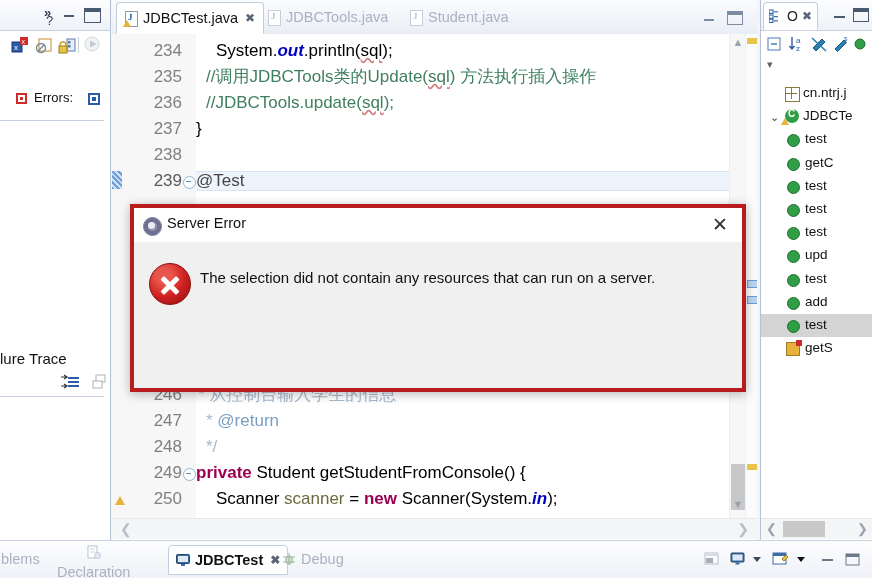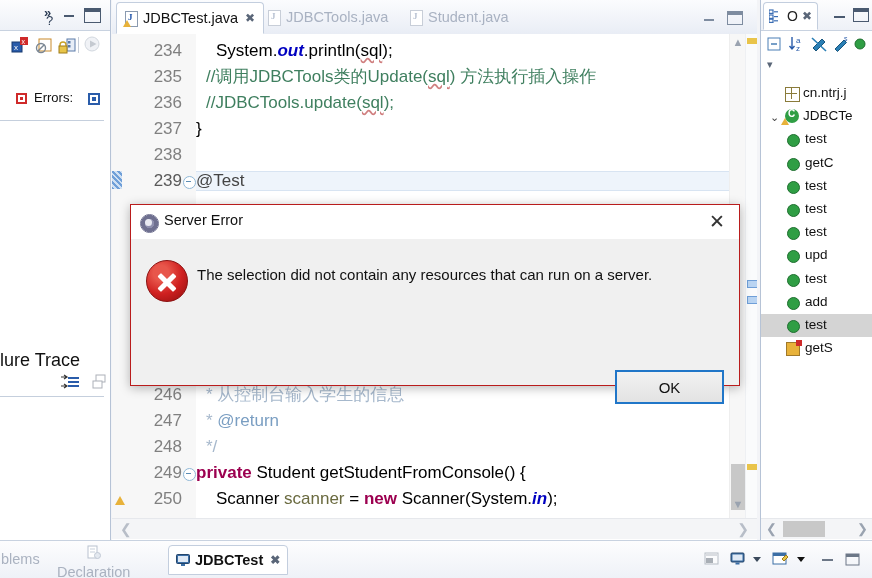--- a/index.html
+++ b/index.html
@@ -38,21 +38,21 @@
 
   #left-toolbar { left:0; top:32px; width:110px; height:28px; }
   .lt-ic { position:absolute; top:3px; width:20px; height:20px; }
   #errors-label { left:34px; top:90px; font-size:13px; color:#111; }
   #err-badge-l { left:16px; top:93px; width:11px; height:11px; background:#cf2a2a; }
   #err-badge-l::after{content:"";position:absolute;left:2px;top:2px;width:7px;height:7px;border:2px solid #fff;box-sizing:border-box;}
   #err-badge-r { left:88px; top:93px; width:12px; height:12px; background:#2a5caa; }
   #err-badge-r::after{content:"";position:absolute;left:2px;top:2px;width:8px;height:8px;border:2px solid #fff;box-sizing:border-box;}
   .hr-left { left:0; top:120px; width:104px; height:1px; background:#c5cfdd; }
 
-  #failure-trace { left:0px; top:350px; font-size:18px; color:#111; white-space:nowrap; }
+  #failure-trace { left:0px; top:350px; font-size:15px; color:#111; white-space:nowrap; }
   #ft-icons { left:60px; top:372px; width:50px; height:20px;}
 
   .hr-left2 { left:0; top:396px; width:104px; height:1px; background:#c5cfdd; }
 
   
   #editor-panel {
     left: 112px; top: 0; width: 645px; height: 540px;
     background: #ffffff;
     overflow: hidden;
   }
@@ -194,21 +194,21 @@
   .btab.inactive { color:#aab2c0; }
   .btab.active { background:#fff; border:1px solid #c3cede; border-radius:4px 4px 0 0; color:#111; font-weight:bold;}
   .bic { width:14px; height:14px; position:relative; flex:0 0 auto;}
   #bb-icons { position:absolute; right:8px; top:8px; width:162px; height:22px;}
   .bb-ic{ position:absolute; top:0; width:20px;height:20px;}
 
   
   #dialog {
     left:130px; top:204px; width:608px; height:180px;
     background:#f0f0f0;
-    border:1px solid #b91c1c;
+    border:4px solid #b91c1c;
     box-shadow: 0 2px 10px rgba(0,0,0,0.28);
   }
   #dlg-title {
     position:absolute; left:0; top:0; width:608px; height:34px;
     background:#ffffff;
   }
   #dlg-icon { position:absolute; left:9px; top:9px; width:17px; height:17px; border-radius:50%;
      background: radial-gradient(circle at 50% 50%, #8e8fae 0 40%, #6f7090 41% 70%, #c9cad8 71% 100%);
      border:1px solid #6f7090;}
   #dlg-icon::after{content:"";position:absolute;left:4px;top:4px;width:7px;height:7px;border-radius:50%;background:#e9eaf2;}
@@ -362,21 +362,21 @@
           <div class="fold-minus" style="top: 434px; left: 1px;"></div>
         </div>
       <div id="code-text">
           <div class="codeline" style="top: 8px; left: 20px;">System.<i class="fld">out</i>.println(<span class="sqlsq">sql</span>);</div>
           <div class="codeline" style="top: 34px; left: 10px;"><span class="cmt">//调用JDBCTools类的Update(<span class="sqlsq">sql</span>) 方法执行插入操作</span></div>
           <div class="codeline" style="top: 60px; left: 10px;"><span class="cmt">//JDBCTools.update(<span class="sqlsq">sql</span>);</span></div>
           <div class="codeline" style="top: 86px; left: 0px;">}</div>
           <div class="codeline" style="top: 112px; left: 0px;"></div>
           <div class="curline-hl" style="top: 137px;"></div>
           <div class="codeline" style="top: 138px; left: 0px;"><span class="ann">@Test</span></div>
-          <div class="codeline" style="top: 352px; left: 10px;"><span class="jdoc">* 从控制台输入学生的信息</span></div>
+          <div class="codeline" style="top: 352px; left: 2px;"><span class="jdoc">* 从控制台输入学生的信息</span></div>
           <div class="codeline" style="top: 378px; left: 10px;"><span class="jdoc">* </span><span class="jdoc-tag">@return</span></div>
           <div class="codeline" style="top: 404px; left: 10px;"><span class="jdoc">*/</span></div>
           <div class="codeline" style="top: 430px; left: 0px;"><span class="kw">private</span> Student getStudentFromConsole() {</div>
           <div class="codeline" style="top: 456px; left: 20px;">Scanner <span class="loc">scanner</span> = <span class="kw">new</span> Scanner(System.<i class="fld">in</i>);</div>
         </div>
     </div>
 
     <div id="vscroll">
       <div id="vs-up" class="nosel">▲</div>
       <div id="vs-thumb"></div>
@@ -531,20 +531,31 @@
       <span class="bic">
         <svg width="14" height="14" viewBox="0 0 14 14">
           <rect x="0.5" y="1.5" width="13" height="9" rx="1" fill="#3b6ea5" stroke="#24456a"></rect>
           <rect x="2" y="3" width="10" height="6" fill="#dfe9f5"></rect>
           <rect x="5" y="11" width="4" height="2" fill="#3b6ea5"></rect>
         </svg>
       </span>
       <span>JDBCTest</span>
       <span class="xclose">✖</span>
     </div>
+    <div class="btab inactive" style="left:275px;">
+      <span class="bic">
+        <svg width="14" height="14" viewBox="0 0 14 14">
+          <ellipse cx="7" cy="8" rx="3.4" ry="4" fill="#cfe0cf" stroke="#9fb79f"></ellipse>
+          <line x1="1" y1="5" x2="13" y2="5" stroke="#9fb79f"></line>
+          <line x1="1" y1="10" x2="13" y2="10" stroke="#9fb79f"></line>
+          <line x1="7" y1="1" x2="7" y2="13" stroke="#9fb79f"></line>
+        </svg>
+      </span>
+      <span>Debug</span>
+    </div>
 
     <div id="bb-icons">
       <div class="bb-ic" style="left:0;opacity:.5;">
         <svg width="20" height="20" viewBox="0 0 20 20">
           <rect x="3" y="4" width="13" height="11" fill="#fff" stroke="#7a8491"></rect>
           <line x1="4" y1="6" x2="15" y2="6" stroke="#7a8491"></line>
           <rect x="4" y="9" width="7" height="5" fill="#5e6873"></rect>
         </svg>
       </div>
       <div class="bb-ic" style="left:26px;">
@@ -590,17 +601,16 @@
       <div id="dlg-icon"></div>
       <div id="dlg-title-text">Server Error</div>
       <div id="dlg-close" class="nosel">✕</div>
     </div>
     <div id="dlg-body">
       <div id="err-icon">
         <span class="b1"></span>
           <span class="b2"></span>
       </div>
       <div id="dlg-msg">The selection did not contain any resources that can run on a server.</div>
-      <div id="ok-btn">OK</div>
     </div>
   </div>
 
 </div>
 
 </body></html>

